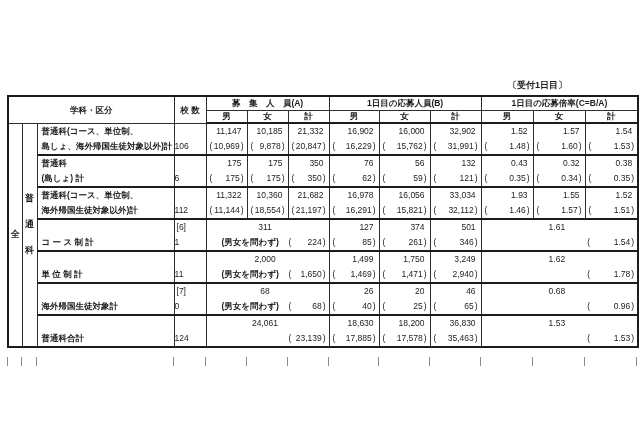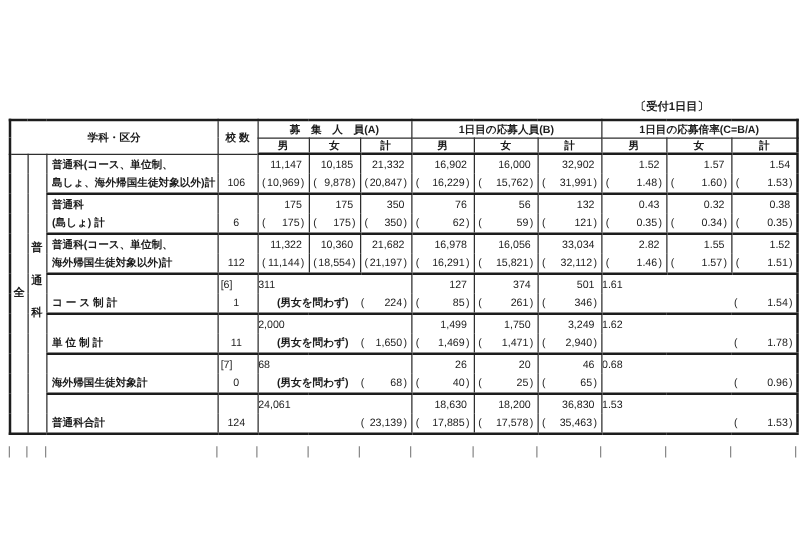--- a/index.html
+++ b/index.html
@@ -12,26 +12,26 @@
   .t th,.t td{border:1px solid #2e2e2e;padding:0;font-size:8.5px;line-height:1;
               white-space:nowrap;overflow:hidden;}
   .t thead th{font-weight:700;text-align:center;}
   tr.h1{height:14px;} tr.h2{height:13px;}
   tr.h2 th{border-bottom:2px solid #1c1c1c;}
   tbody tr{height:16px;}
   tr.pt td{border-bottom:0;}
   tr.pb td{border-top:0;border-bottom:2px solid #1c1c1c;}
   td.lbl{text-align:left;padding-left:4px;font-weight:700;}
   td.sct{text-align:left;padding-left:2px;}
-  td.scb{text-align:center;padding-right:2px;}
+  td.scb{text-align:left;padding-right:2px;}
   td.num{text-align:right;padding-right:5px;}
   td.pc{position:relative;text-align:right;padding-right:3px;}
   td.pc .o{position:absolute;left:3px;}
   .c{margin-left:1px;}
-  td.mct{text-align:left;padding-right:5px;}
+  td.mct{text-align:center;padding-right:5px;}
   td.mcb{text-align:right;padding:0;}
   .note{float:left;padding-left:15px;font-weight:700;}
   .blk{display:inline-block;position:relative;text-align:right;padding-right:3px;box-sizing:border-box;}
   .blk .o{position:absolute;left:2px;}
   .blk-a{width:42px;} .blk-c{width:52px;}
   td.sA{text-align:center;font-weight:700;font-size:9px;}
   td.sB{text-align:center;font-weight:700;font-size:9px;vertical-align:middle;}
   .sBw{transform:translateY(-10px);}
   .sBw span{display:block;margin:17px 0;}
   .stubs{position:absolute;left:7px;top:357px;width:630px;height:9px;}
@@ -146,21 +146,21 @@
 
       <tr class="pt">
         <td class="lbl">普通科(コース、単位制、</td>
         <td class="sct"></td>
         <td class="num">11,322</td>
         <td class="num">10,360</td>
         <td class="num">21,682</td>
         <td class="num">16,978</td>
         <td class="num">16,056</td>
         <td class="num">33,034</td>
-        <td class="num">2.82</td>
+        <td class="num">1.93</td>
         <td class="num">1.55</td>
         <td class="num">1.52</td>
       </tr>
       <tr class="pb">
         <td class="lbl">海外帰国生徒対象以外)計</td>
         <td class="scb">112</td>
         <td class="pc"><span class="o">(</span><span>11,144</span><span class="c">)</span></td>
         <td class="pc"><span class="o">(</span><span>18,554</span><span class="c">)</span></td>
         <td class="pc"><span class="o">(</span><span>21,197</span><span class="c">)</span></td>
         <td class="pc"><span class="o">(</span><span>16,291</span><span class="c">)</span></td>

